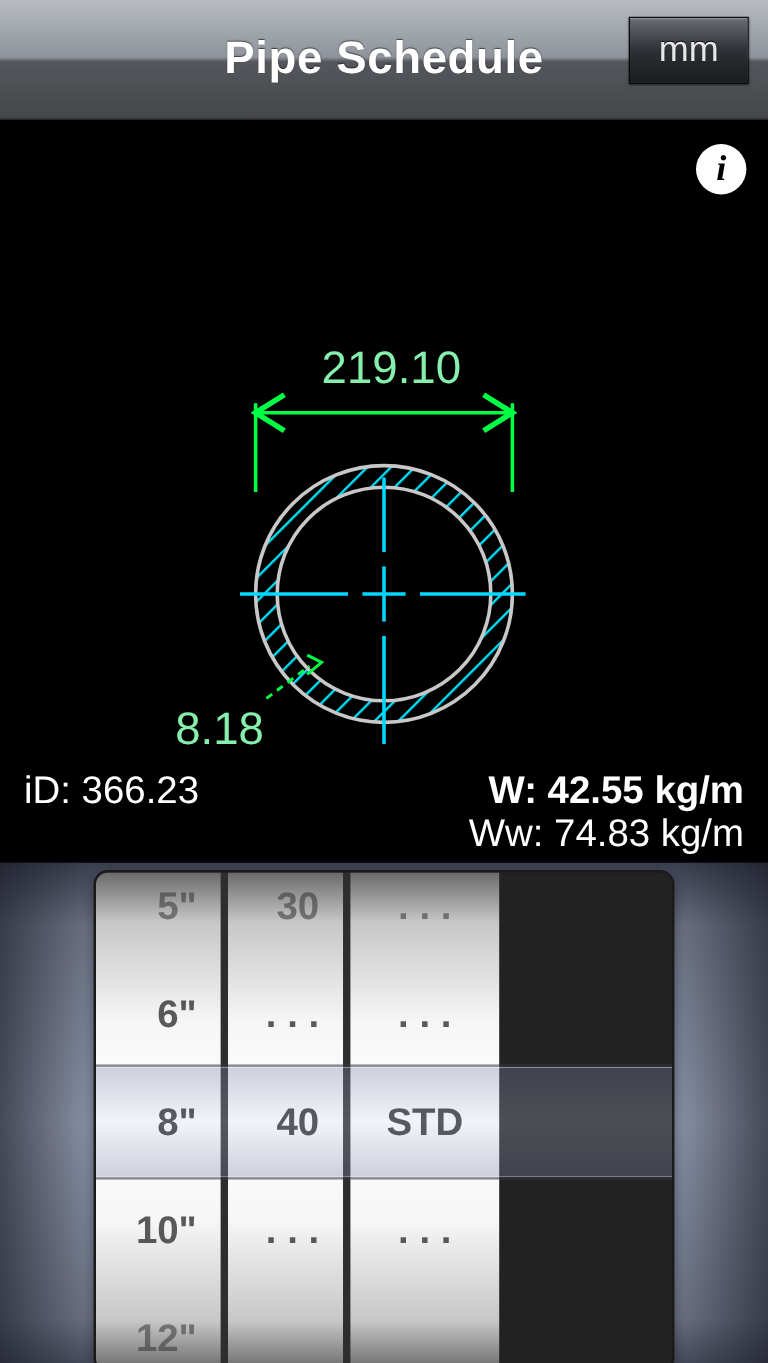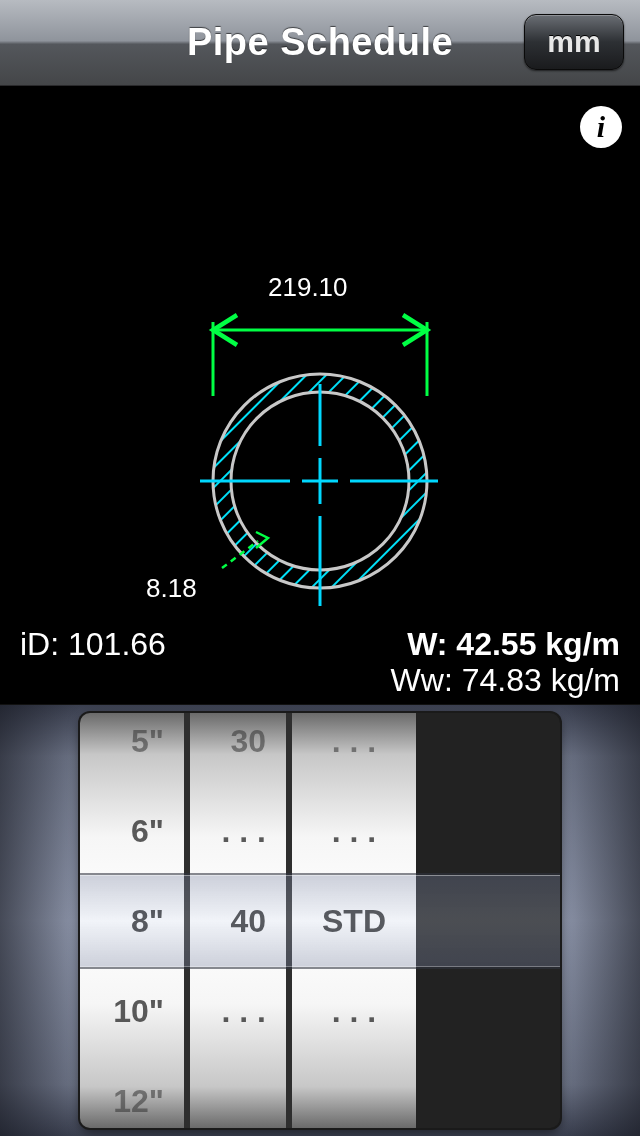--- a/index.html
+++ b/index.html
@@ -6,48 +6,48 @@
   html, body {
     width: 640px;
     height: 1136px;
     overflow: hidden;
     font-family: "Helvetica Neue", Helvetica, Arial, sans-serif;
     background: #000;
   }
 
   
   .header {
-    height: 86px;
+    height: 100px;
     background: linear-gradient(to bottom, #b7bbc1 0%, #8f949c 48%, #54575c 52%, #444648 100%);
     display: flex;
     align-items: center;
     justify-content: center;
     position: relative;
     border-bottom: 1px solid #2a2a2c;
   }
   .header-title {
     color: #fff;
     font-size: 38px;
     font-weight: 700;
     text-shadow: 0 -1px 1px rgba(0,0,0,0.6);
     letter-spacing: 0.5px;
   }
   .unit-btn {
     position: absolute;
     right: 16px;
     top: 14px;
     width: 100px;
     height: 56px;
-    border-radius: 12px;
+    border-radius: 0;
     background: linear-gradient(to bottom, #6a6e74 0%, #2d3034 50%, #1a1b1d 100%);
     border: 1px solid #0a0a0a;
     box-shadow: inset 0 1px 0 rgba(255,255,255,0.25), 0 1px 2px rgba(0,0,0,0.6);
     color: #e8e8e8;
     font-size: 30px;
-    font-weight: 700;
+    font-weight: 400;
     display: flex;
     align-items: center;
     justify-content: center;
     text-shadow: 0 -1px 0 #000;
   }
 
   
   .diagram-area {
     position: relative;
     width: 640px;
@@ -104,22 +104,22 @@
   .readout-ww {
     position: absolute;
     right: 20px;
     top: 36px;
     text-align: right;
   }
 
   
   .dim-label {
     position: absolute;
-    color: #ffffff;
-    font-size: 26px;
+    color: #86efac;
+    font-size: 38px;
   }
   .od-label { left: 268px; top: 186px; }
   .wall-label { left: 146px; top: 459px; margin-top: 28px; }
 
   
   .picker-area {
     width: 640px;
     height: 432px;
     background: linear-gradient(to bottom, #3b4050 0%, #6e7588 12%, #8f97ac 50%, #6e7588 88%, #3b4050 100%);
     position: relative;
@@ -260,21 +260,21 @@
     </g>
     <g stroke="#00ff44" stroke-width="2.5" fill="none">
       <path d="M256,446 L268,452 L256,462"></path>
     </g>
   </svg>
 
   <div class="dim-label od-label">219.10</div>
   <div class="dim-label wall-label">8.18</div>
 
   <div class="readouts">
-    <div class="readout-id">iD: 101.66</div>
+    <div class="readout-id">iD: 366.23</div>
     <div class="readout-w">W: 42.55 kg/m</div>
     <div class="readout-ww">Ww: 74.83 kg/m</div>
   </div>
 </div>
 
 <div class="picker-area">
   <div class="picker-frame">
     <div class="picker-cols">
       <div class="picker-col col-1">
         <div class="picker-item pos--2">5"</div>

